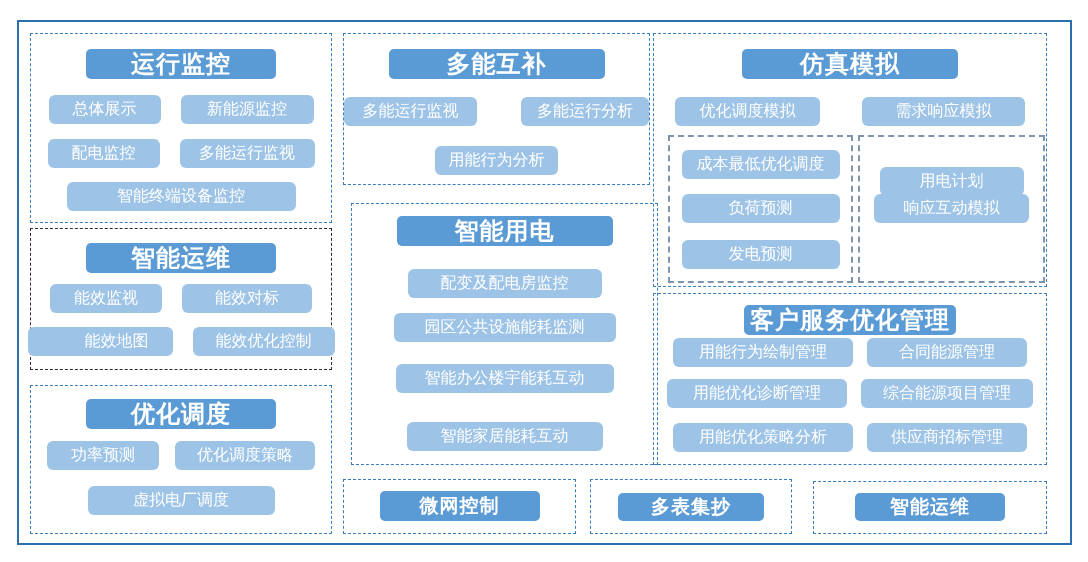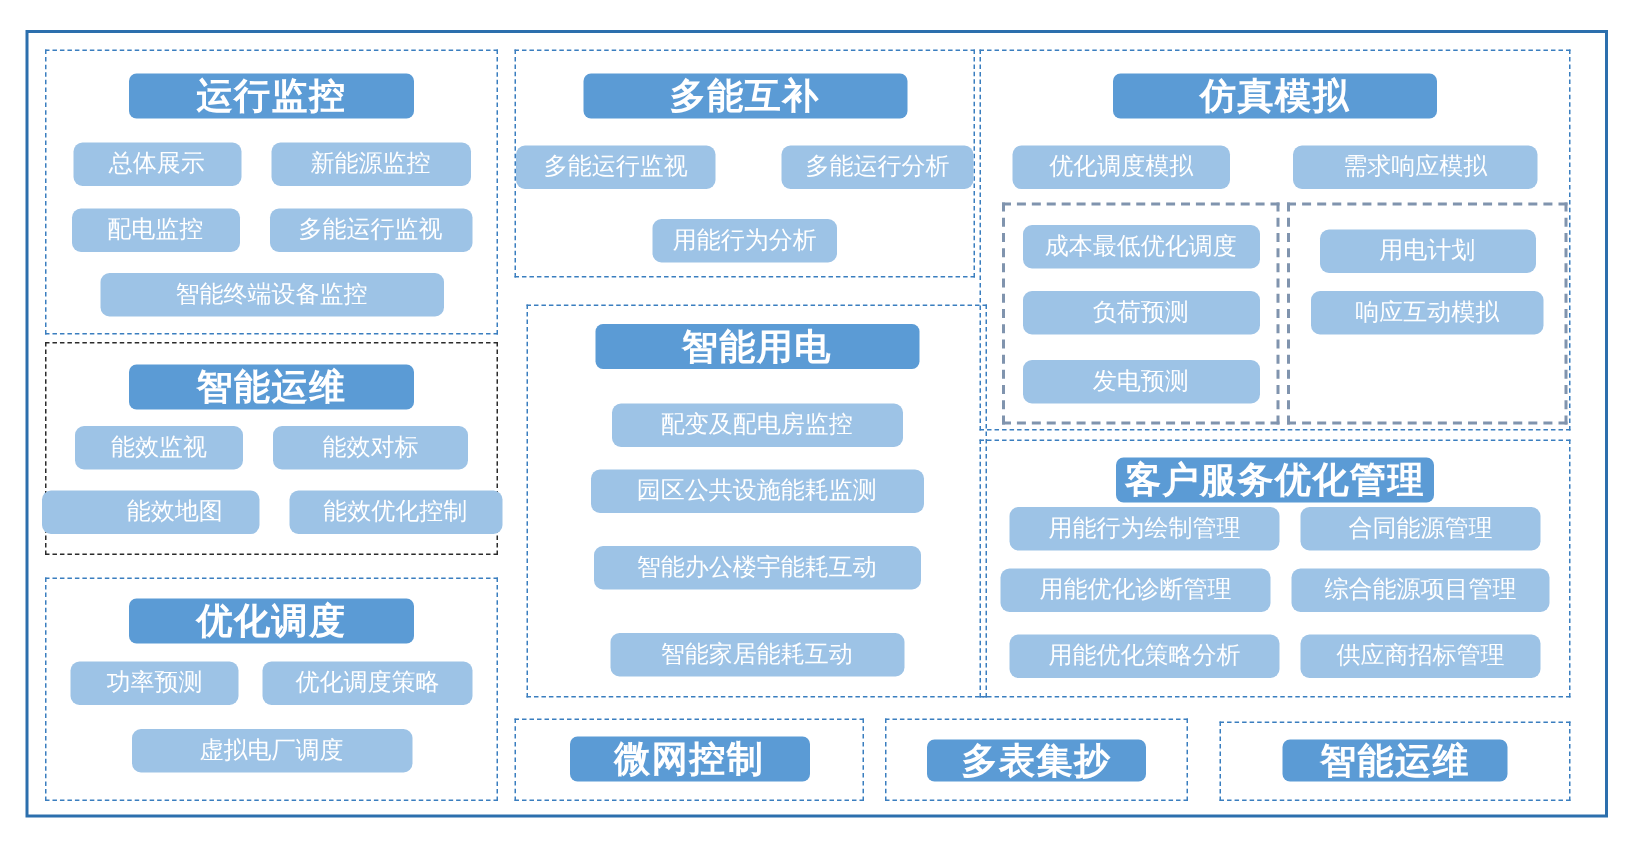--- a/index.html
+++ b/index.html
@@ -5,21 +5,21 @@
   html,body{margin:0;padding:0;background:#fff;}
   body{font-family:"Liberation Sans","DejaVu Sans",sans-serif;}
   #stage{position:relative;width:1088px;height:562px;background:#fff;overflow:hidden;}
   .frame{position:absolute;left:17px;top:20px;width:1051px;height:521px;border:2px solid #2c6fad;background:#fff;}
   .panel{position:absolute;border:1px dashed #3a7ebf;}
   .panel.black{border-color:#2b2b2b;}
   .subpanel{position:absolute;border:2px dashed #8094ae;}
   .hdr{position:absolute;left:0;right:0;margin:0 auto;height:30px;background:#5b9bd5;color:#fff;
        font-weight:bold;font-size:24px;letter-spacing:1px;border-radius:5px;
        display:flex;align-items:center;justify-content:center;white-space:nowrap;}
-  .hdr.small{font-size:24px;height:28px;}
+  .hdr.small{font-size:19px;height:28px;}
   .item{height:29px;background:#9dc3e6;color:#fff;font-size:16px;border-radius:6px;
         display:flex;align-items:center;justify-content:center;white-space:nowrap;flex:0 0 auto;}
   .item.abs{position:absolute;left:0;right:0;margin:0 auto;}
   .row{position:absolute;left:0;right:0;display:flex;justify-content:center;gap:20px;}
 </style>
 </head>
 <body>
 
 <div id="stage">
   <div class="frame"></div>
@@ -80,21 +80,21 @@
     <div class="row" style="top:63px;gap:42px;">
       <div class="item" style="width:145px;">优化调度模拟</div>
       <div class="item" style="width:163px;">需求响应模拟</div>
     </div>
     <div class="subpanel" style="left:14px;top:101px;width:181px;height:144px;">
       <div class="item abs" style="top:13px;width:158px;">成本最低优化调度</div>
       <div class="item abs" style="top:57px;width:158px;">负荷预测</div>
       <div class="item abs" style="top:103px;width:158px;">发电预测</div>
     </div>
     <div class="subpanel" style="left:204px;top:101px;width:183px;height:144px;">
-      <div class="item abs" style="top:16px;width:144px;">用电计划</div>
+      <div class="item abs" style="top:30px;width:144px;">用电计划</div>
       <div class="item abs" style="top:57px;width:155px;">响应互动模拟</div>
     </div>
   </div>
 
   <div class="panel" style="left:653px;top:293px;width:392px;height:170px;">
     <div class="hdr" style="top:11px;width:212px;">客户服务优化管理</div>
     <div class="row" style="top:44px;gap:14px;">
       <div class="item" style="width:180px;">用能行为绘制管理</div>
       <div class="item" style="width:160px;">合同能源管理</div>
     </div>

